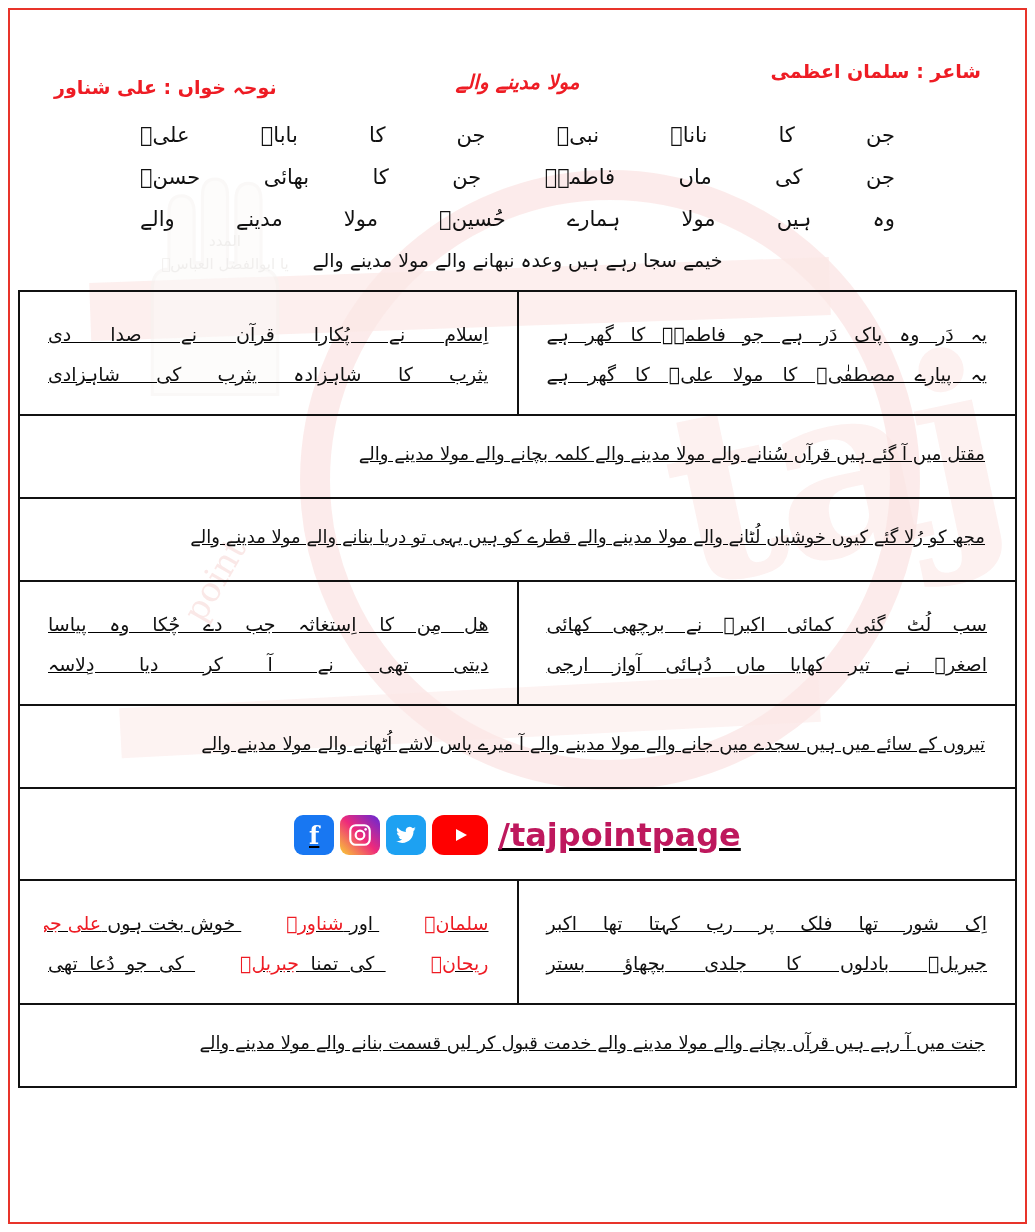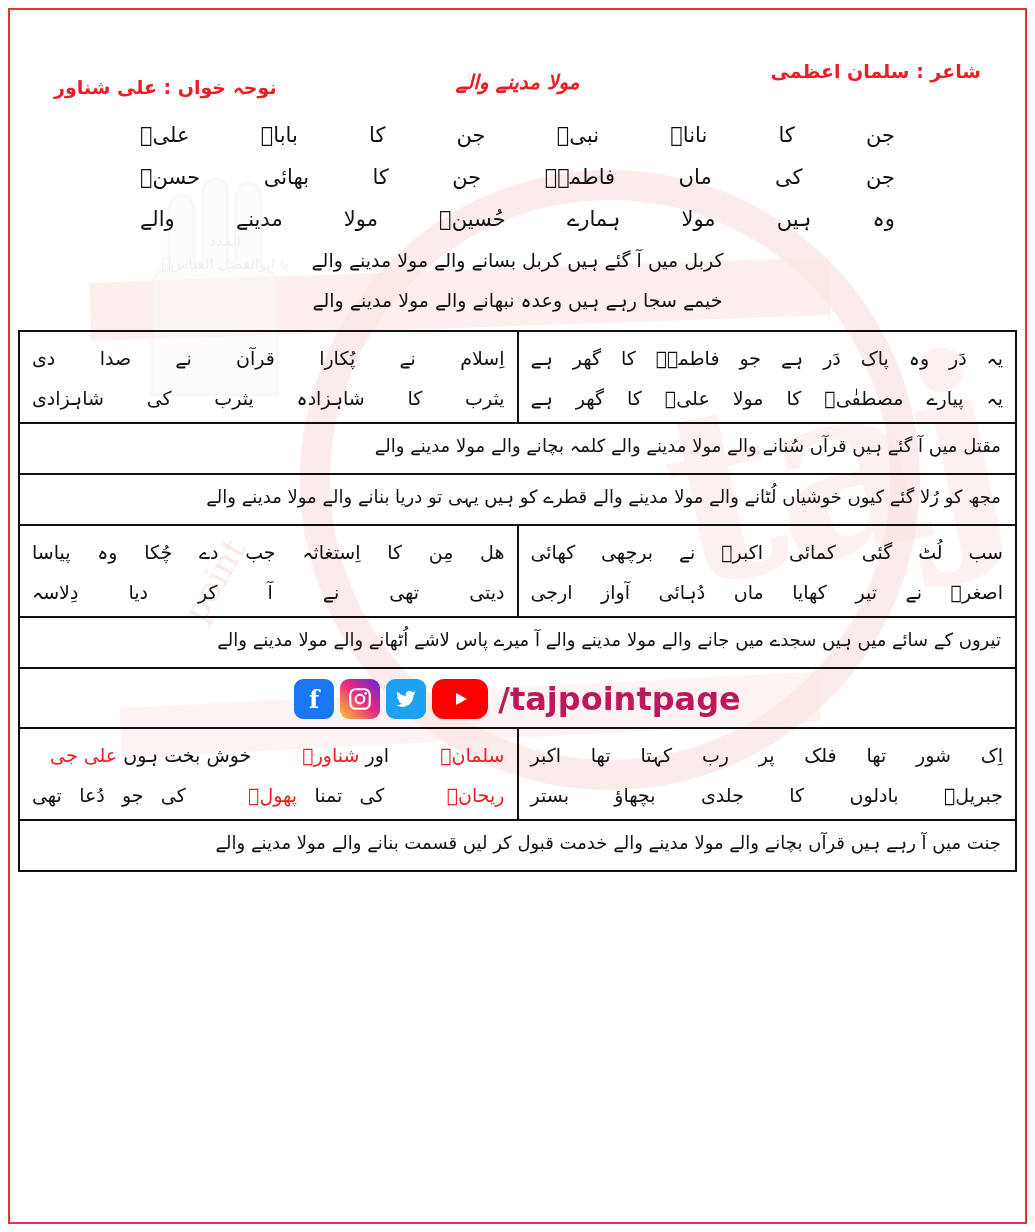--- a/index.html
+++ b/index.html
@@ -175,23 +175,24 @@
   
   .grid {
     margin: 10px 18px 0 18px;
     border: 2px solid #111;
     border-collapse: collapse;
     width: calc(100% - 36px);
     table-layout: fixed;
   }
   .grid td {
     border: 2px solid #111;
-    padding: 0;
+    padding: 16px;
     vertical-align: top;
     width: 50%;
+    text-decoration: underline;
   }
   .stanza {
     padding: 6px 8px 4px 8px;
   }
   .line {
     font-size: 19px;
     color: #111;
     direction: rtl;
     white-space: nowrap;
     text-align: justify;
@@ -276,21 +277,20 @@
     <div class="header">
       <div class="hdr-item hdr-poet">شاعر : سلمان اعظمی</div>
       <div class="hdr-item hdr-title">مولا مدینے والے</div>
       <div class="hdr-item hdr-reciter">نوحہ خواں : علی شناور</div>
     </div>
 
     <div class="top-lines">
       <div class="tline spread">جن کا ناناؐ نبیؐ جن کا باباؑ علیؑ</div>
       <div class="tline spread">جن کی ماں فاطمہؑ جن کا بھائی حسنؑ</div>
       <div class="tline spread">وہ ہیں مولا ہمارے حُسینؑ مولا مدینے والے</div>
-      <div class="tline small">کربل میں آ گئے ہیں کربل بسانے والے مولا مدینے والے</div>
       <div class="tline small">خیمے سجا رہے ہیں وعدہ نبھانے والے مولا مدینے والے</div>
     </div>
 
     <table class="grid">
 
       <tbody>
           <tr>
         <td>
           <div class="stanza">
             <div class="line">اِسلام نے پُکارا قرآن نے صدا دی</div>
@@ -368,21 +368,21 @@
         </td>
       </tr>
 
       <tr>
         <td>
           <div class="stanza">
             <div class="line">
               <span class="rd">سلمانؔ</span> اور <span class="rd">شناورؔ</span> خوش بخت ہوں <span class="rd">علی جی</span>
             </div>
             <div class="line">
-              <span class="rd">ریحانؔ</span> کی تمنا <span class="rd">پھولؔ</span> کی جو دُعا تھی
+              <span class="rd">ریحانؔ</span> کی تمنا <span class="rd">جبریلؔ</span> کی جو دُعا تھی
             </div>
           </div>
         </td>
         <td>
           <div class="stanza">
             <div class="line">اِک شور تھا فلک پر رب کہتا تھا اکبر</div>
             <div class="line">جبریلؑ بادلوں کا جلدی بچھاؤ بستر</div>
           </div>
         </td>
       </tr>

